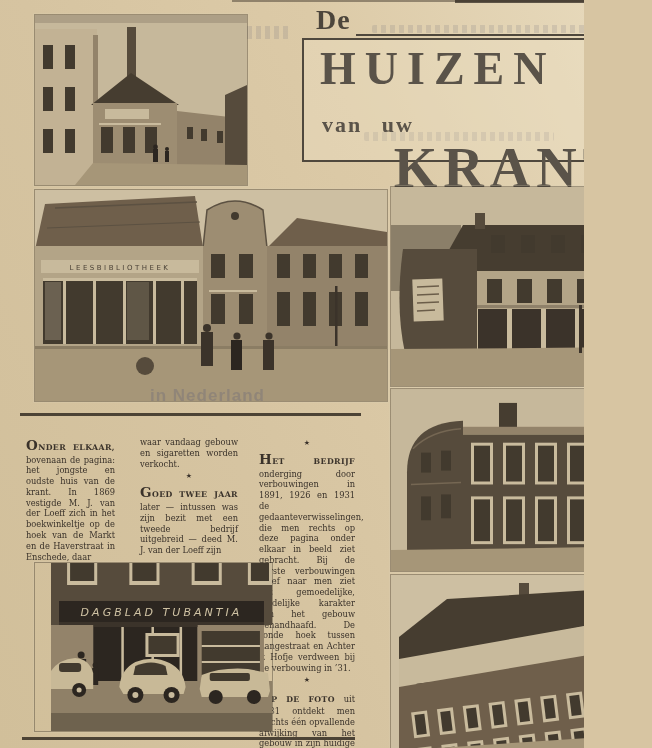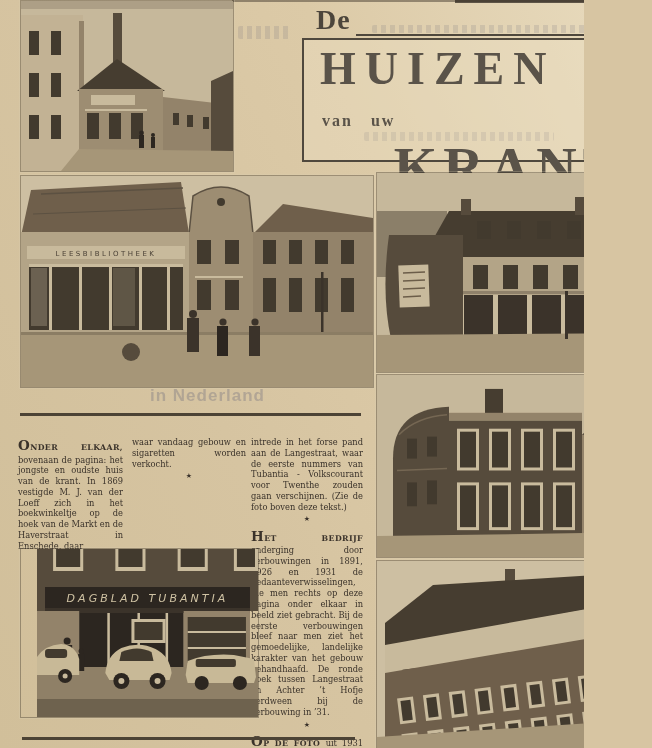--- a/index.html
+++ b/index.html
@@ -1,19 +1,19 @@
 <!DOCTYPE html>
 <html><head>
 <meta charset="utf-8">
 <style>
   html,body{margin:0;padding:0;background:#d7c5a2;}
   .page{position:relative;width:584px;height:748px;overflow:hidden;
         background:linear-gradient(245deg,#e6d8ba 0%,#dccaa7 30%,#d6c4a1 60%,#d1bf9a 100%);
         font-family:"DejaVu Serif", serif;color:#3a322a;}
-  figure{margin:0;text-decoration:underline;}
+  figure{margin:14px;text-decoration:underline;}
   .ph{position:absolute;border:1px solid rgba(56,48,38,.38);box-shadow:0 0 0 1px rgba(220,208,180,.25);}
   .ph svg{display:block;width:100%;height:100%;}
 
   
   .c-sky{fill:#c6b89b}.c-sky2{fill:#cdbfa2}
   .c-light{fill:#b3a487}.c-lighter{fill:#c2b294}
   .c-mid{fill:#93836a}.c-mid2{fill:#9d8d72}
   .c-dark{fill:#564b3c}.c-darker{fill:#3b332a}.c-black{fill:#2c2620}
   .c-pane{fill:#423a2e}.c-frame{fill:#c9bb9d}
   .c-street{fill:#a69678}.c-street2{fill:#8f8067}
@@ -22,21 +22,21 @@
 
   
   .masthead{position:absolute;left:298px;top:4px;width:348px;height:158px;}
   .pretitle{position:absolute;left:18px;top:0px;font-family:"Liberation Serif",serif;
             font-weight:700;font-size:28px;color:#4c453b;letter-spacing:1px;}
   .pretitle-rule{position:absolute;left:58px;top:30px;width:286px;height:2px;background:#4f483d;}
   .title-box{position:absolute;left:4px;top:34px;right:10px;height:120px;
              border:2px solid #4f483d;background:rgba(236,224,196,.42);text-align:center;}
   .title-box span{position:absolute;font-family:"Liberation Serif",serif;font-weight:700;color:#5a5349;}
   .t1{left:16px;top:2px;font-size:46px;letter-spacing:9px;}
-  .t2s{left:18px;top:72px;font-size:16px;letter-spacing:2px;word-spacing:12px;}
+  .t2s{left:18px;top:72px;font-size:22px;letter-spacing:2px;word-spacing:12px;}
   .t2l{right:8px;top:56px;font-size:56px;letter-spacing:6px;margin-top:40px;}
 
   
   .hair-a{position:absolute;left:232px;top:0;width:420px;height:2px;background:rgba(70,60,48,.5);}
   .hair-b{position:absolute;left:455px;top:0;width:197px;height:3px;background:rgba(50,42,33,.75);}
   .smudge{position:absolute;border-radius:2px;
           background:repeating-linear-gradient(90deg,rgba(100,100,118,.16) 0 5px,transparent 5px 9px);
           filter:blur(.6px);}
   .sm1{left:238px;top:26px;width:54px;height:13px;}
   .sm2{left:372px;top:25px;width:262px;height:8px;}
@@ -57,21 +57,21 @@
   .ph-r1{left:376px;top:172px;width:274px;height:199px;}
   .ph-r2{left:376px;top:374px;width:274px;height:182px;}
   .ph-r3{left:376px;top:560px;width:274px;height:188px;}
 
   
   .article{position:absolute;left:0;top:437px;width:372px;}
   .col{position:absolute;top:0;text-align:justify;font-size:8.3px;line-height:1.3;}
   .col-1{left:18px;width:105px;}
   .col-2{left:132px;width:114px;}
   .col-3{left:251px;width:112px;}
-  .para{margin:0 0 3px;}
+  .para{margin:0 8px 3px;}
   .has-lead::first-letter{font-size:13.5px;font-weight:700;}
   .lead{text-transform:uppercase;font-weight:700;font-size:7.8px;letter-spacing:.4px;}
   .star{text-align:center;font-size:7px;margin:2px 0 3px;color:#3a322a;}
 </style>
 </head>
 <body>
 
 <div class="page">
 
   <div class="hair-a"></div>
@@ -194,23 +194,23 @@
   <div class="bleed-ned">in Nederland</div>
   <div class="rule rule-1"></div>
 
   <section class="article">
     <div class="col col-1">
         <p class="para has-lead"><span class="lead">Onder elkaar, </span>bovenaan de pagina: het jongste en oudste huis van de krant. In 1869 vestigde M. J. van der Loeff zich in het boekwinkeltje op de hoek van de Markt en de Haverstraat in Enschede, daar</p>
       </div>
     <div class="col col-2">
         <p class="para">waar vandaag gebouw en sigaretten worden verkocht.</p>
         <div class="star">★</div>
+        <p class="para has-lead"><span class="lead">Goed twee jaar </span>later — intussen was zijn bezit met een tweede bedrijf uitgebreid — deed M. J. van der Loeff zijn</p>
       </div>
     <div class="col col-3">
-        <p class="para">intrede in het forse pand aan de Langestraat, waar de eerste nummers van Tubantia - Volkscourant voor Twenthe zouden gaan verschijnen. (Zie de foto boven deze tekst.)</p>
         <div class="star">★</div>
         <p class="para has-lead"><span class="lead">Het bedrijf </span>onderging door verbouwingen in 1891, 1926 en 1931 de gedaanteverwisselingen, die men rechts op deze pagina onder elkaar in beeld ziet gebracht. Bij de eerste verbouwingen bleef naar men ziet het gemoedelijke, landelijke karakter van het gebouw gehandhaafd. De ronde hoek tussen Langestraat en Achter ’t Hofje verdween bij de verbouwing in ’31.</p>
         <div class="star">★</div>
         <p class="para has-lead"><span class="lead">Op de foto </span>uit 1931 ontdekt men slechts één opvallende afwijking van het gebouw in zijn huidige vorm: de royale „nieuwshal Tubantia” met de kiosk ontbrak nog.</p>
       </div>
   </section>
 
   <figure class="ph ph-dagblad">
     <svg viewBox="0 0 220 168" preserveAspectRatio="none">
       <rect class="c-dark" x="0" y="0" width="220" height="62"></rect>

